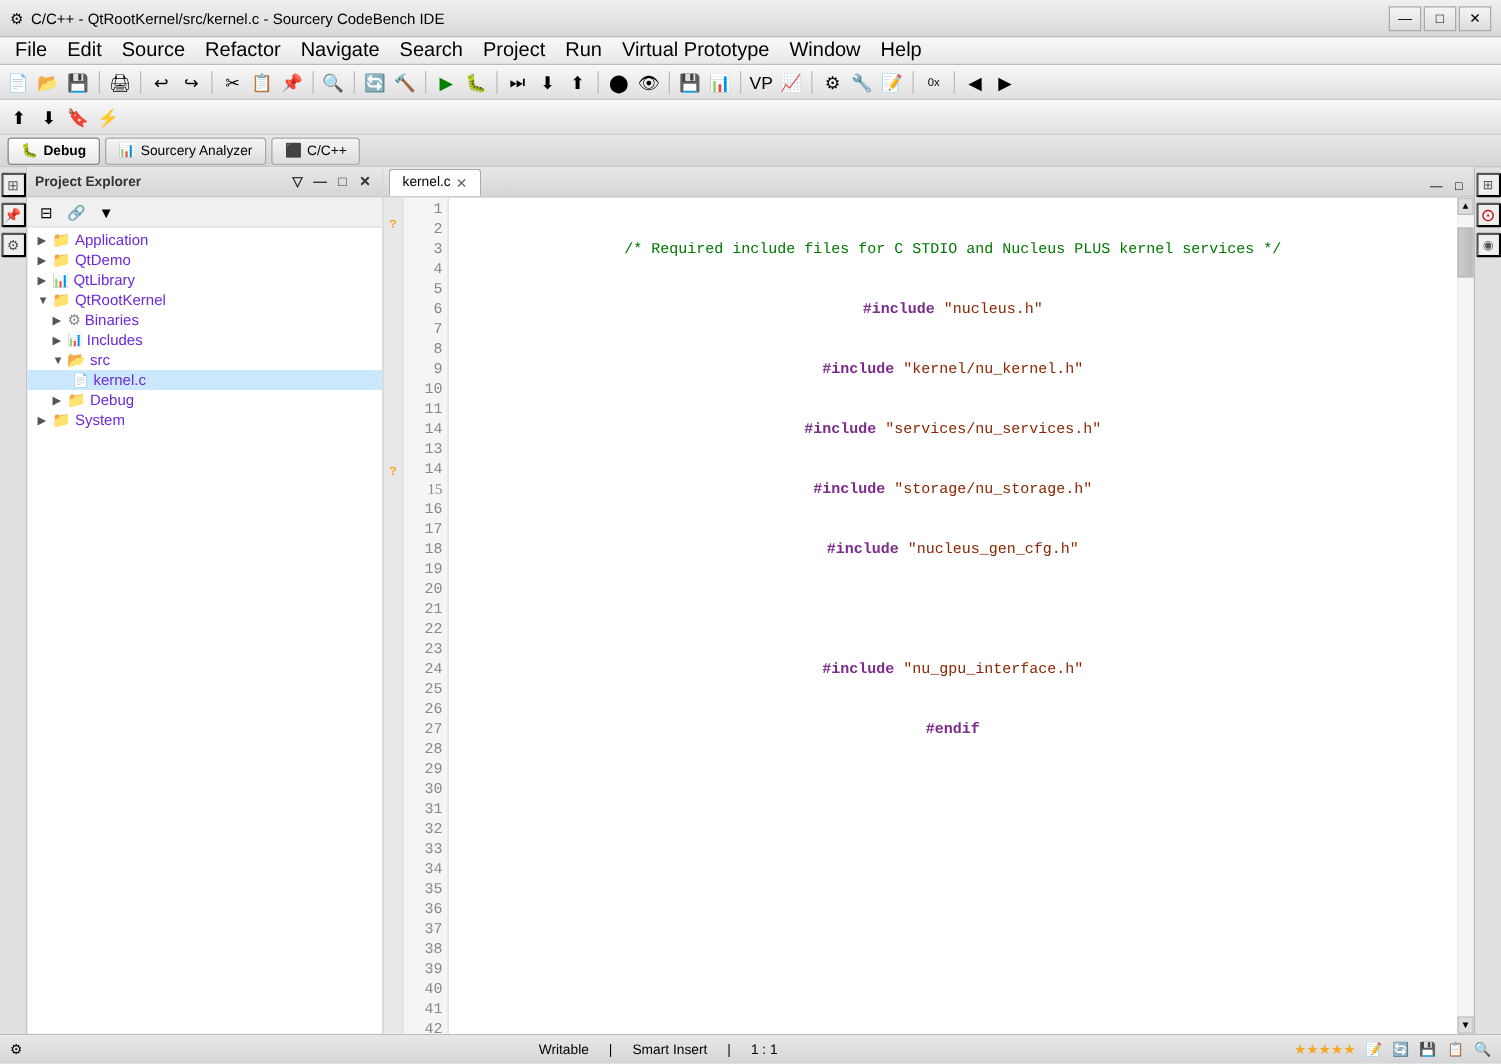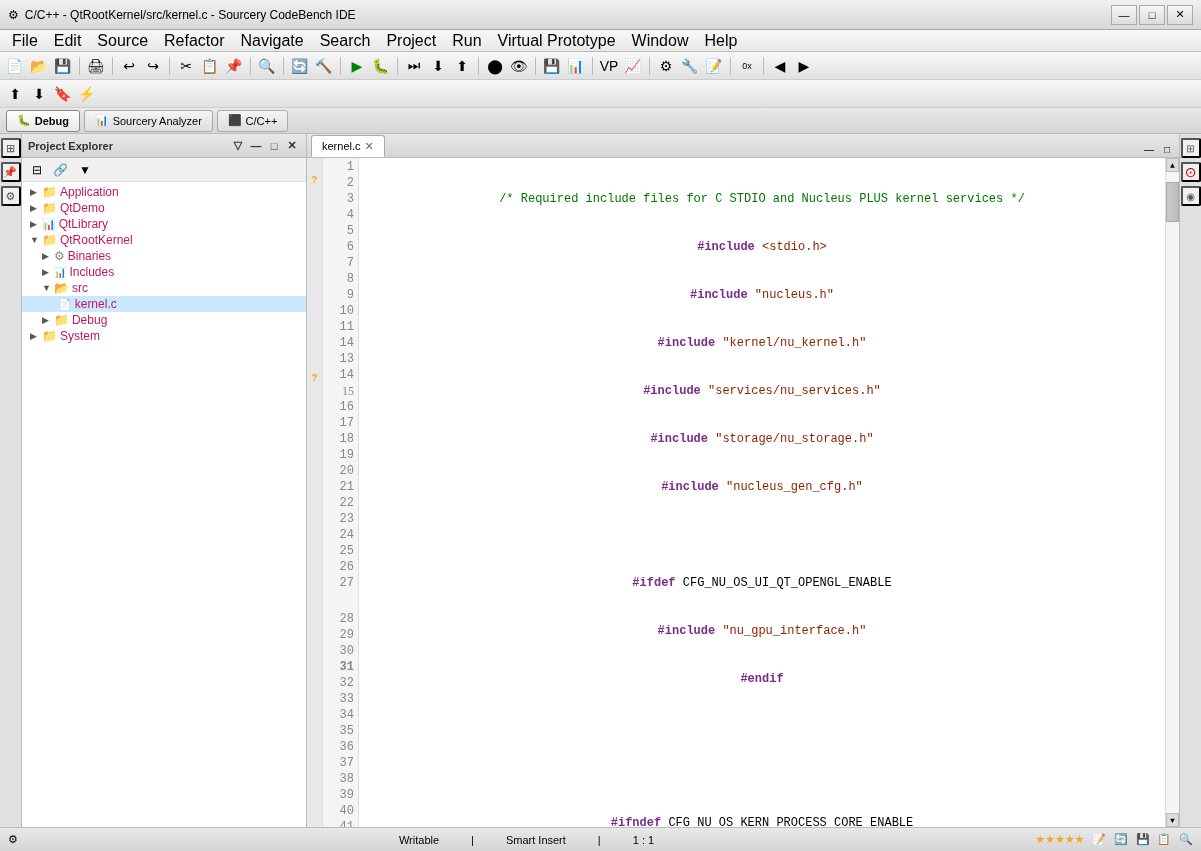--- a/index.html
+++ b/index.html
@@ -124,21 +124,21 @@
     }
     #project-tree { flex: 1; overflow-y: auto; padding: 2px 0; }
     .tree-item {
       display: flex; align-items: center; padding: 1px 0; cursor: pointer; font-size: 12px;
       white-space: nowrap; overflow: hidden;
     }
     .tree-item.selected { background: #cce8ff; }
     .tree-indent { display: inline-block; }
     .tree-arrow { display: inline-block; width: 12px; font-size: 9px; color: #555; }
     .tree-icon { margin-right: 3px; font-size: 12px; }
-    .tree-label { font-size: 12px; color: #be185d; }
+    .tree-label { font-size: 12px; color: #6d28d9; }
 
     
     #editor-area {
       flex: 1;
       display: flex;
       flex-direction: column;
       background: white;
     }
     #editor-tabs {
       background: linear-gradient(to bottom, #e8e8e8, #d5d5d5);
@@ -218,21 +218,21 @@
       height: 24px;
       background: linear-gradient(to bottom, #e8e8e8, #d5d5d5);
       border-top: 1px solid #bbb;
       display: flex;
       align-items: center;
       padding: 0 8px;
       font-size: 11px;
       justify-content: space-between;
     }
     #status-left { display: flex; align-items: center; gap: 4px; }
-    #status-center { display: flex; align-items: center; gap: 32px; }
+    #status-center { display: flex; align-items: center; gap: 16px; }
     #status-right { display: flex; align-items: center; gap: 8px; }
 
     
     .kw { color: #7B2C8B; font-weight: bold; } 
     .cmt { color: #007700; }
     .inc-str { color: #8B2500; }
 
     .code-line { height: 16px; line-height: 16px; display: block; text-align: center; }
 
     
@@ -526,53 +526,50 @@
         <div style="height:16px;">18</div>
         <div style="height:16px;">19</div>
         <div style="height:16px;">20</div>
         <div style="height:16px;">21</div>
         <div style="height:16px;">22</div>
         <div style="height:16px;">23</div>
         <div style="height:16px;">24</div>
         <div style="height:16px;">25</div>
         <div style="height:16px;">26</div>
         <div style="height:16px;">27</div>
-        <div style="height:16px;margin-top:20px;">28</div>
+        <div style="height:16px;">28</div>
         <div style="height:16px;">29</div>
         <div style="height:16px;">30</div>
-        <div style="height:16px;font-weight:bold;">31</div>
+        <div style="height:16px;">31</div>
         <div style="height:16px;text-align:right;">32</div>
         <div style="height:16px;">33</div>
         <div style="height:16px;">34</div>
         <div style="height:16px;">35</div>
         <div style="height:16px;">36</div>
         <div style="height:16px;">37</div>
         <div style="height:16px;">38</div>
         <div style="height:16px;">39</div>
         <div style="height:16px;">40</div>
         <div style="height:16px;">41</div>
         <div style="height:16px;">42</div>
 
       </div>
 
       <div id="code-area">
         <span class="code-line"><span class="cmt" style="color:#007700;">/* Required include files for C STDIO and Nucleus PLUS kernel services */</span></span>
-        <span class="code-line"><span class="kw" style="color:#7B2C8B;">#include</span> <span class="inc-str" style="color:#8B2500;">&lt;stdio.h&gt;</span></span>
         <span class="code-line"><span class="kw" style="color:#7B2C8B;">#include</span> <span class="inc-str" style="color:#8B2500;">"nucleus.h"</span></span>
         <span class="code-line"><span class="kw" style="color:#7B2C8B;">#include</span> <span class="inc-str" style="color:#8B2500;">"kernel/nu_kernel.h"</span></span>
         <span class="code-line"><span class="kw" style="color:#7B2C8B;">#include</span> <span class="inc-str" style="color:#8B2500;">"services/nu_services.h"</span></span>
         <span class="code-line"><span class="kw" style="color:#7B2C8B;">#include</span> <span class="inc-str" style="color:#8B2500;">"storage/nu_storage.h"</span></span>
         <span class="code-line"><span class="kw" style="color:#7B2C8B;">#include</span> <span class="inc-str" style="color:#8B2500;">"nucleus_gen_cfg.h"</span></span>
         <span class="code-line"></span>
-        <span class="code-line"><span class="kw" style="color:#7B2C8B;">#ifdef</span> <span style="color:#000;">CFG_NU_OS_UI_QT_OPENGL_ENABLE</span></span>
         <span class="code-line"><span class="kw" style="color:#7B2C8B;">#include</span> <span class="inc-str" style="color:#8B2500;">"nu_gpu_interface.h"</span></span>
         <span class="code-line"><span class="kw" style="color:#7B2C8B;">#endif</span></span>
         <span class="code-line"></span>
         <span class="code-line"></span>
-        <span class="code-line"><span class="kw" style="color:#7B2C8B;">#ifndef</span> <span style="color:#000;">CFG_NU_OS_KERN_PROCESS_CORE_ENABLE</span></span>
         
         
         
         
         
         
         
         
         
         

